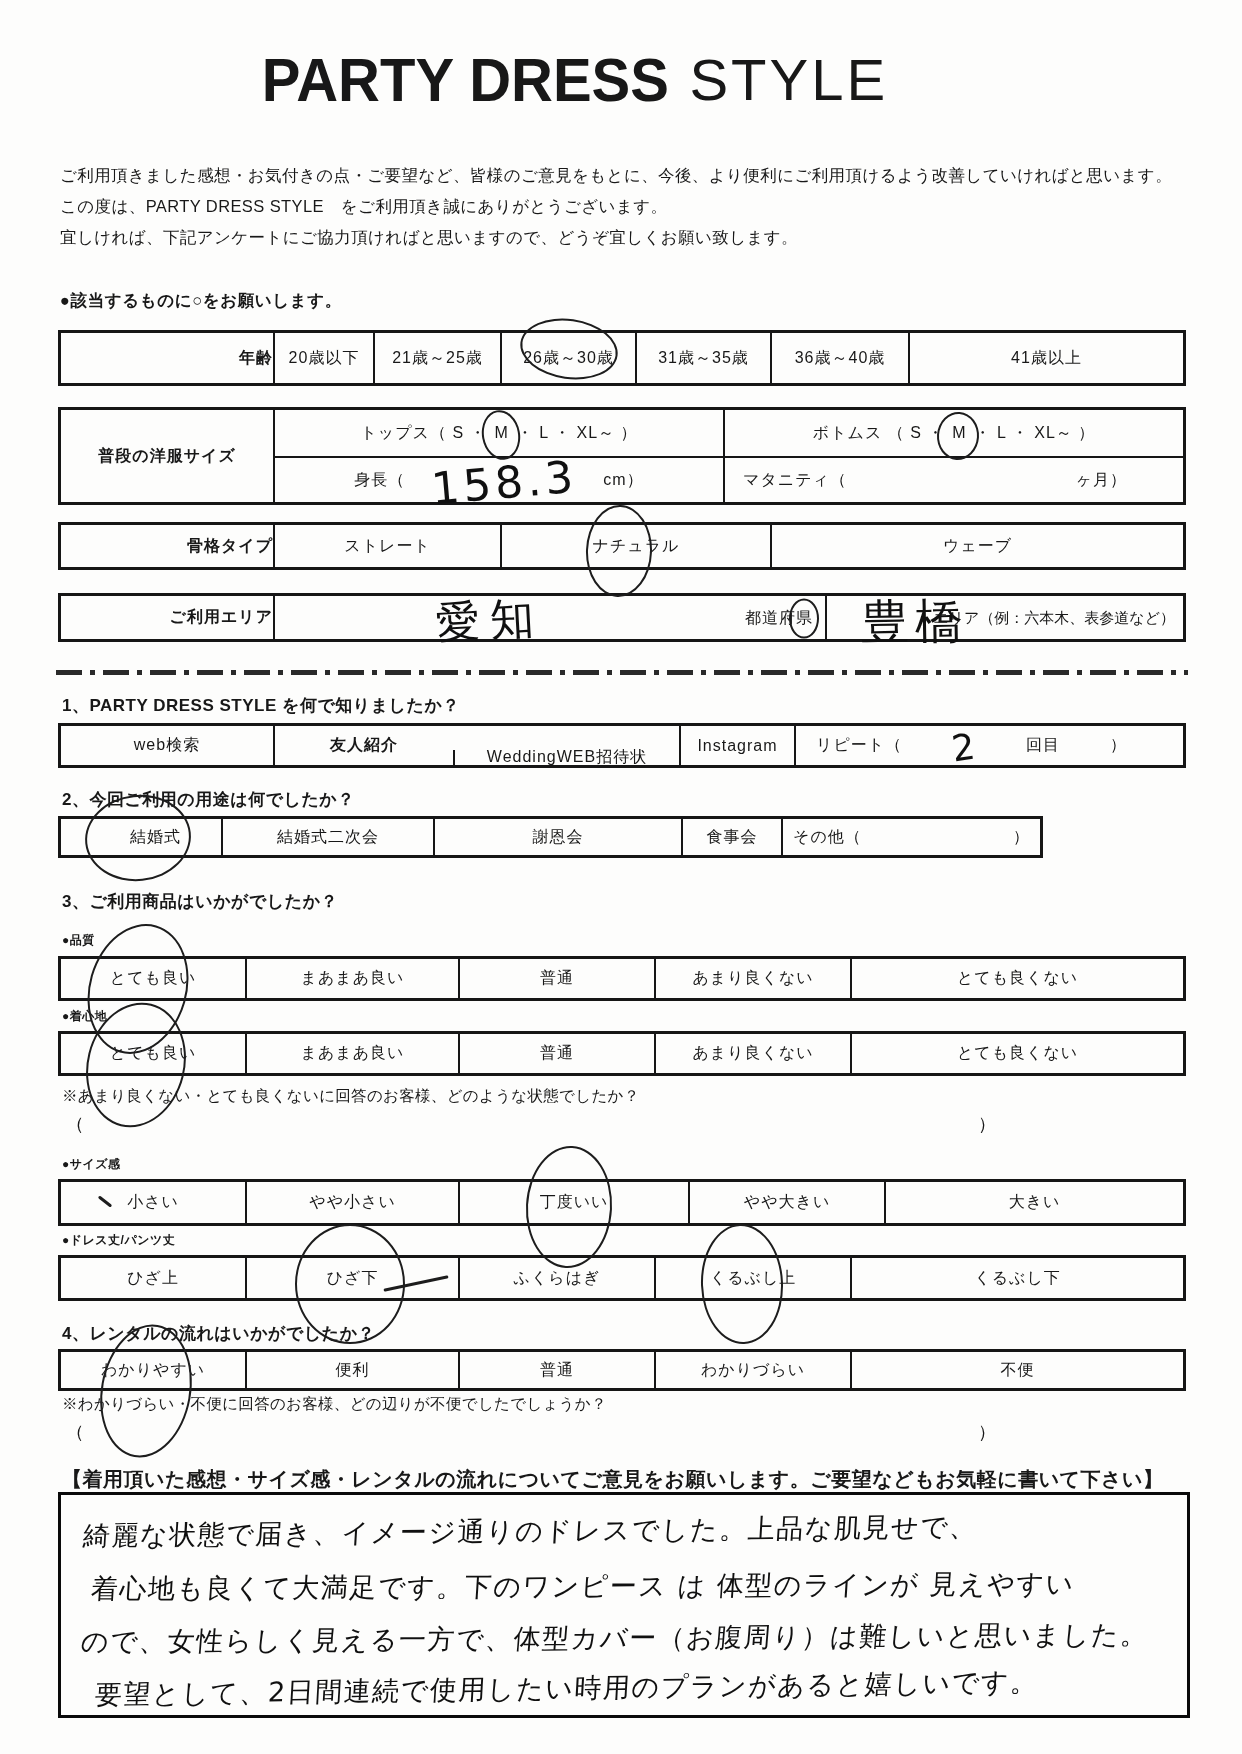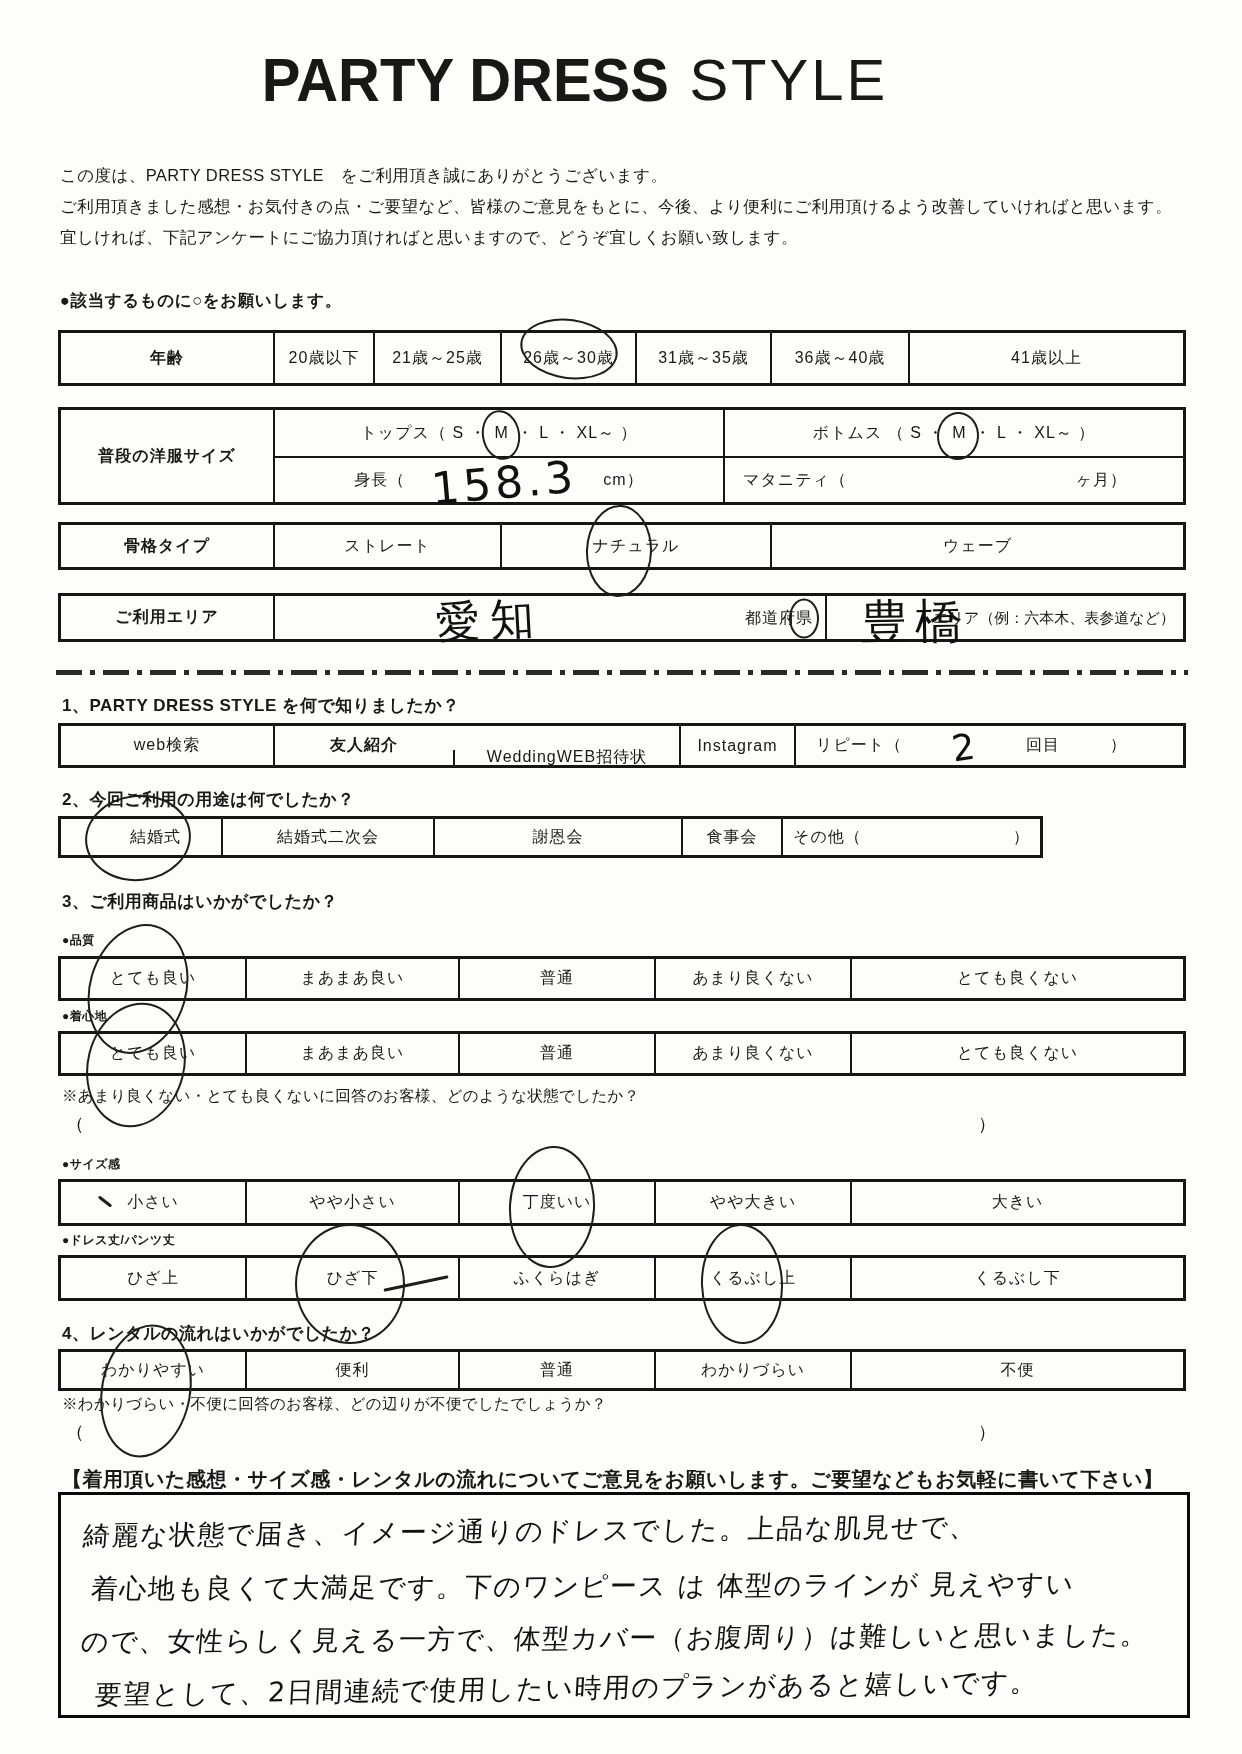--- a/index.html
+++ b/index.html
@@ -16,21 +16,21 @@
   .qhead{position:absolute;left:62px;font-weight:bold;font-size:17px;letter-spacing:.5px;}
   .bullet{position:absolute;left:62px;font-weight:bold;font-size:12px;letter-spacing:.5px;z-index:1;}
   .note{position:absolute;left:62px;font-size:15.5px;letter-spacing:.3px;}
   .paren{position:absolute;left:66px;width:930px;display:flex;justify-content:space-between;font-size:18px;}
   .tbl{position:absolute;left:58px;display:flex;border:3px solid #161616;box-sizing:border-box;width:1128px;background:#fdfdfc;}
   .cell{
     border-left:2px solid #161616;display:flex;align-items:center;justify-content:center;
     position:relative;box-sizing:border-box;font-size:16px;letter-spacing:1px;flex:none;
   }
   .cell:first-child{border-left:none;}
-  .hdrcell{font-weight:bold;}
+  .hdrcell{font-weight:bold;justify-content:flex-end;}
   .grow{flex:1 1 auto;}
   .sizegrid{
     position:absolute;left:58px;display:grid;border:3px solid #161616;box-sizing:border-box;
     width:1128px;grid-template-columns:212px 450px 460px;grid-template-rows:46px 46px;background:#fdfdfc;
   }
   .sizegrid .gcell{border-left:2px solid #161616;display:flex;align-items:center;justify-content:center;position:relative;font-size:16px;letter-spacing:1px;}
   .sizegrid .ghdr{grid-row:1/3;border-left:none;font-weight:bold;}
   .sizegrid .r2{border-top:2px solid #161616;}
   .circ{position:absolute;border:2.6px solid #1d1d1d;border-radius:50%;pointer-events:none;z-index:3;}
   .stroke{position:absolute;background:#1d1d1d;border-radius:2px;z-index:3;}
@@ -46,22 +46,22 @@
 <body>
 
 <div class="page">
 
   <div class="title">
     <span class="tb">PARTY DRESS</span>
     <span class="tl">STYLE</span>
   </div>
 
   <div class="intro">
+    <div>ご利用頂きました感想・お気付きの点・ご要望など、皆様のご意見をもとに、今後、より便利にご利用頂けるよう改善していければと思います。</div>
     <div>この度は、PARTY DRESS STYLE　をご利用頂き誠にありがとうございます。</div>
-    <div>ご利用頂きました感想・お気付きの点・ご要望など、皆様のご意見をもとに、今後、より便利にご利用頂けるよう改善していければと思います。</div>
     <div>宜しければ、下記アンケートにご協力頂ければと思いますので、どうぞ宜しくお願い致します。</div>
   </div>
 
   <div class="instruction">●該当するものに○をお願いします。</div>
 
   <div class="tbl" style="top:330px;height:56px;">
     <div class="cell hdrcell" style="width:212px;">
         <span>年齢</span>
       </div>
     <div class="cell" style="width:100px;">
@@ -244,21 +244,21 @@
 
   <div class="bullet" style="top:1156px;">●サイズ感</div>
   <div class="tbl" style="top:1179px;height:47px;">
     <div class="cell" style="width:184px;">
       <span class="stroke" style="width:16px;height:3px;left:36px;top:18px;transform:rotate(38deg);"></span>
       <span>小さい</span>
     </div>
     <div class="cell" style="width:213px;">
         <span>やや小さい</span>
       </div>
-    <div class="cell" style="width:196px;">
+    <div class="cell" style="width:230px;">
       <span>丁度いい</span>
       <span class="circ" style="width:82px;height:118px;left:calc(50% - 48px);top:-36px;transform:rotate(3deg);"></span>
     </div>
     <div class="cell" style="width:196px;">
         <span>やや大きい</span>
       </div>
     <div class="cell grow">
         <span>大きい</span>
       </div>
   </div>

